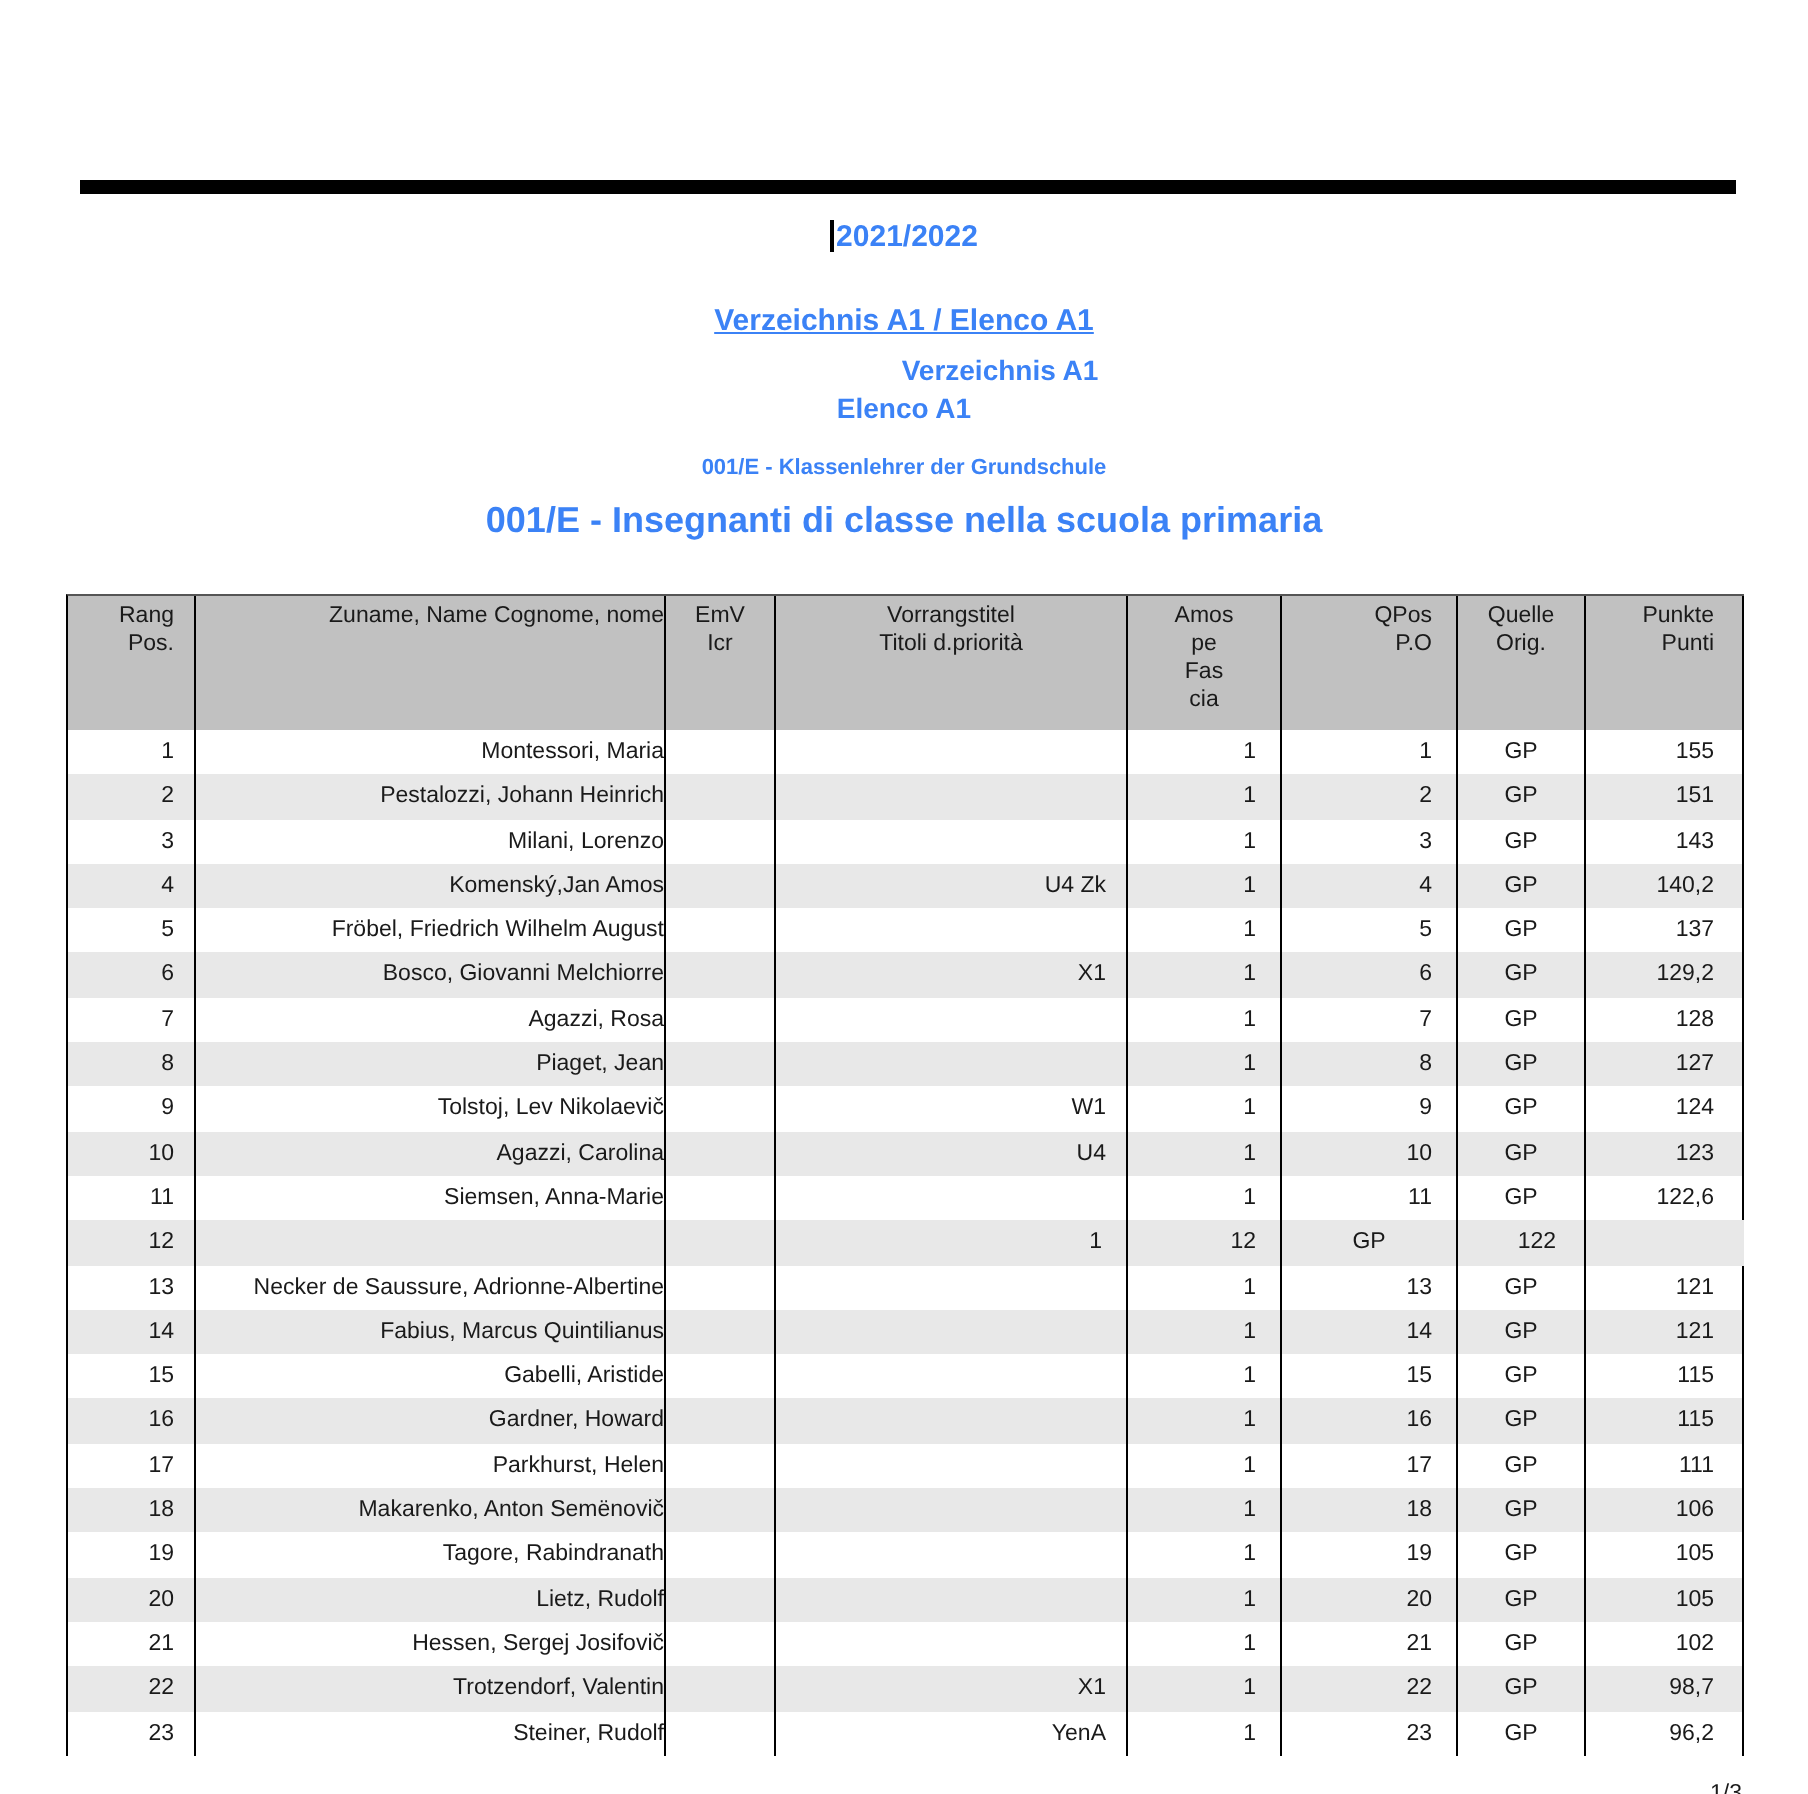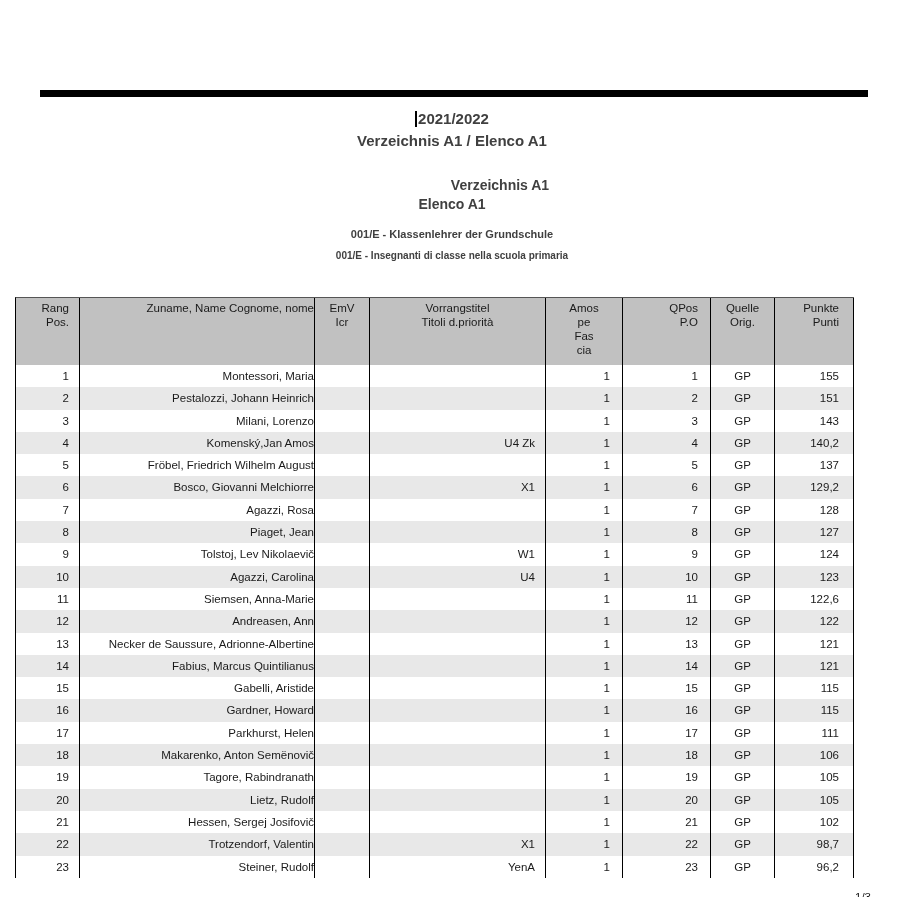--- a/index.html
+++ b/index.html
@@ -3,31 +3,31 @@
 <meta charset="utf-8">
 <style>
   * { margin:0; padding:0; box-sizing:border-box; }
   html,body { background:#fff; }
   .page {
     position:relative; width:904px; height:897px; background:#ffffff;
     font-family:"Liberation Sans", sans-serif; color:#1a1a1a; overflow:hidden;
   }
   .top-rule { position:absolute; left:40px; top:90px; width:828px; height:7px; background:#000; }
 
-  .heading { position:absolute; left:0; width:904px; text-align:center; font-weight:bold; color:#404040; }
+  .heading { position:absolute; left:0; width:904px; text-align:center; font-weight:bold; color:#3b82f6; }
   .h-year   { top:110px; font-size:15px; }
-  .h-main   { top:132px; font-size:15px; }
+  .h-main   { top:152px; font-size:15px;text-decoration:underline; }
   .h-subde  { top:177px; font-size:14px;margin-left:48px; }
   .h-subit  { top:196px; font-size:14px; }
   .h-secde  { top:228px; font-size:11px; }
-  .h-secit  { top:250px; font-size:10px; }
+  .h-secit  { top:250px; font-size:18px; }
   .cursor { display:inline-block; width:2px; height:16px; background:#000; vertical-align:-3px; margin-right:1px; }
 
   .tbl {
-    position:absolute; left:15px; top:297px; width:839px;
+    position:absolute; left:33px; top:297px; width:839px;
     border-top:1px solid #555; border-left:1px solid #000;
     font-size:11.5px;
   }
   .tr {
     display:grid;
     grid-template-columns:64px 235px 55px 176px 77px 88px 64px 79px;
   }
   .td { border-right:1px solid #000; overflow:hidden; white-space:nowrap; }
 
   .thead { background:#c1c1c1; height:67px; }
@@ -203,21 +203,20 @@
       <div class="td al">Siemsen, Anna-Marie</div>
       <div class="td ac"></div>
       <div class="td ar"></div>
       <div class="td ar pr12">1</div>
       <div class="td ar pr12">11</div>
       <div class="td ac">GP</div>
       <div class="td ar pr14">122,6</div>
     </div>
         <div class="tr row stripe">
       <div class="td ar">12</div>
-      <div class="td al">Andreasen, Ann</div>
       <div class="td ac"></div>
       <div class="td ar"></div>
       <div class="td ar pr12">1</div>
       <div class="td ar pr12">12</div>
       <div class="td ac">GP</div>
       <div class="td ar pr14">122</div>
     </div>
         <div class="tr row">
       <div class="td ar">13</div>
       <div class="td al">Necker de Saussure, Adrionne-Albertine</div>

